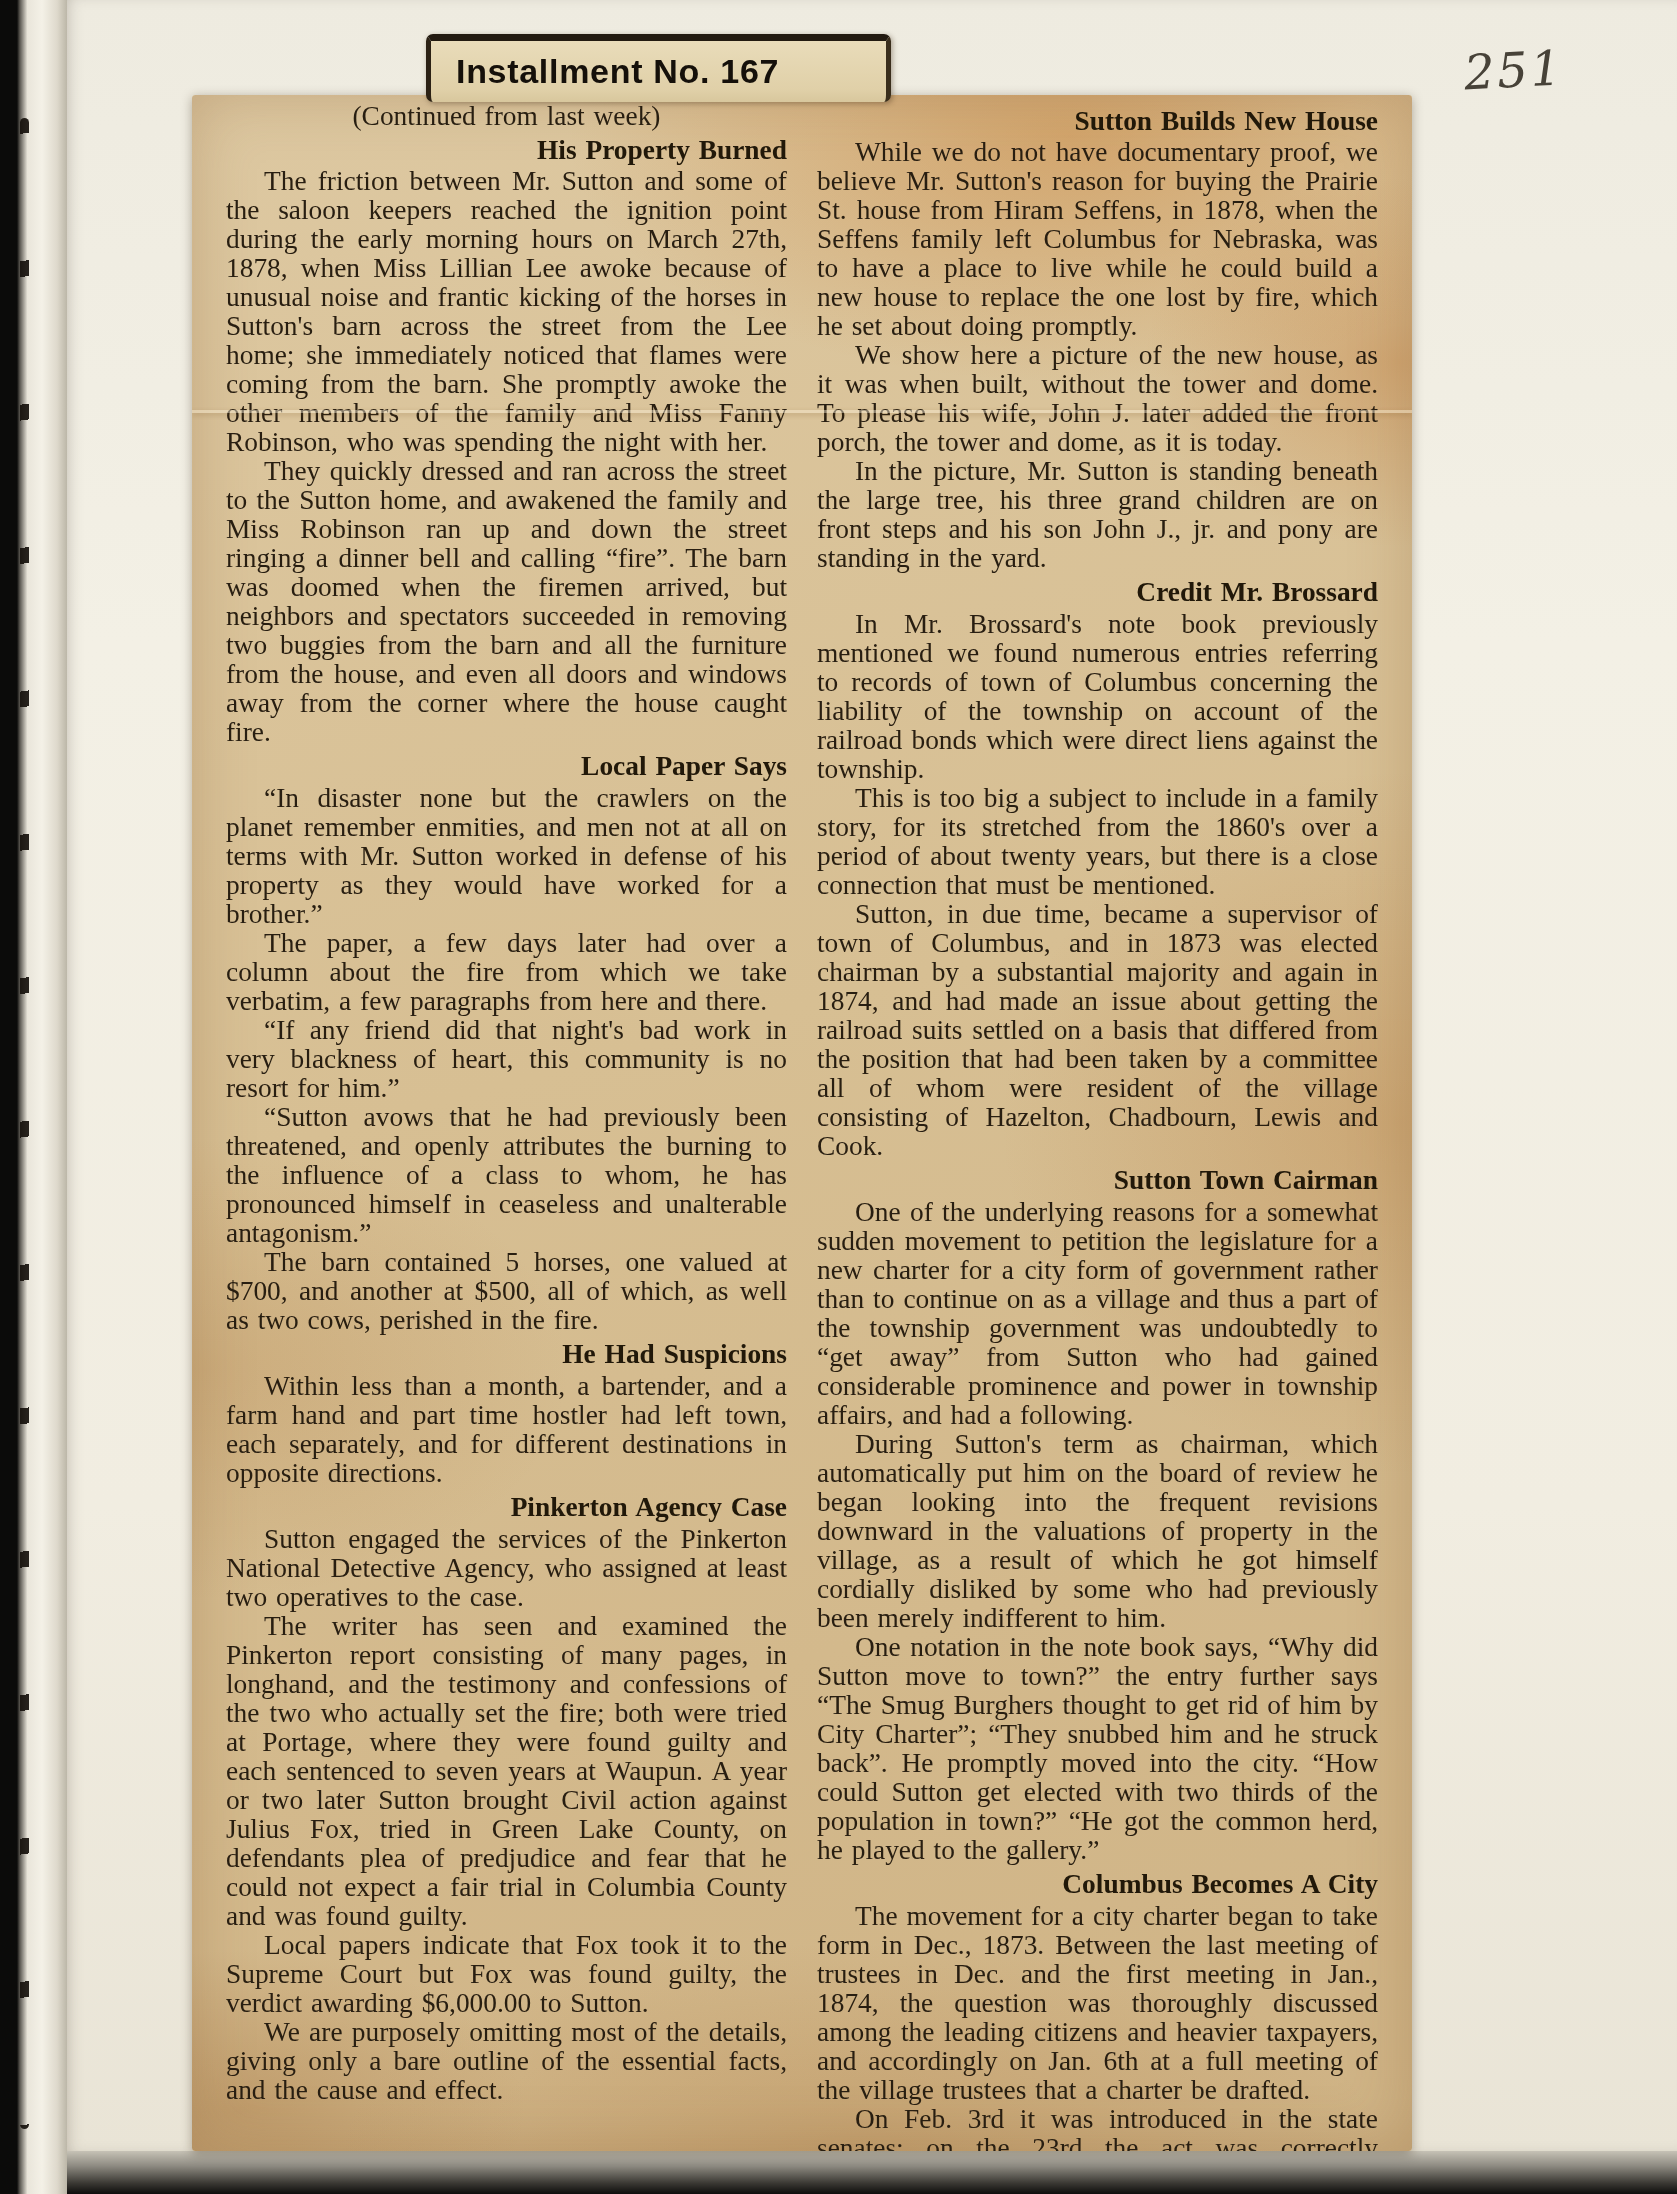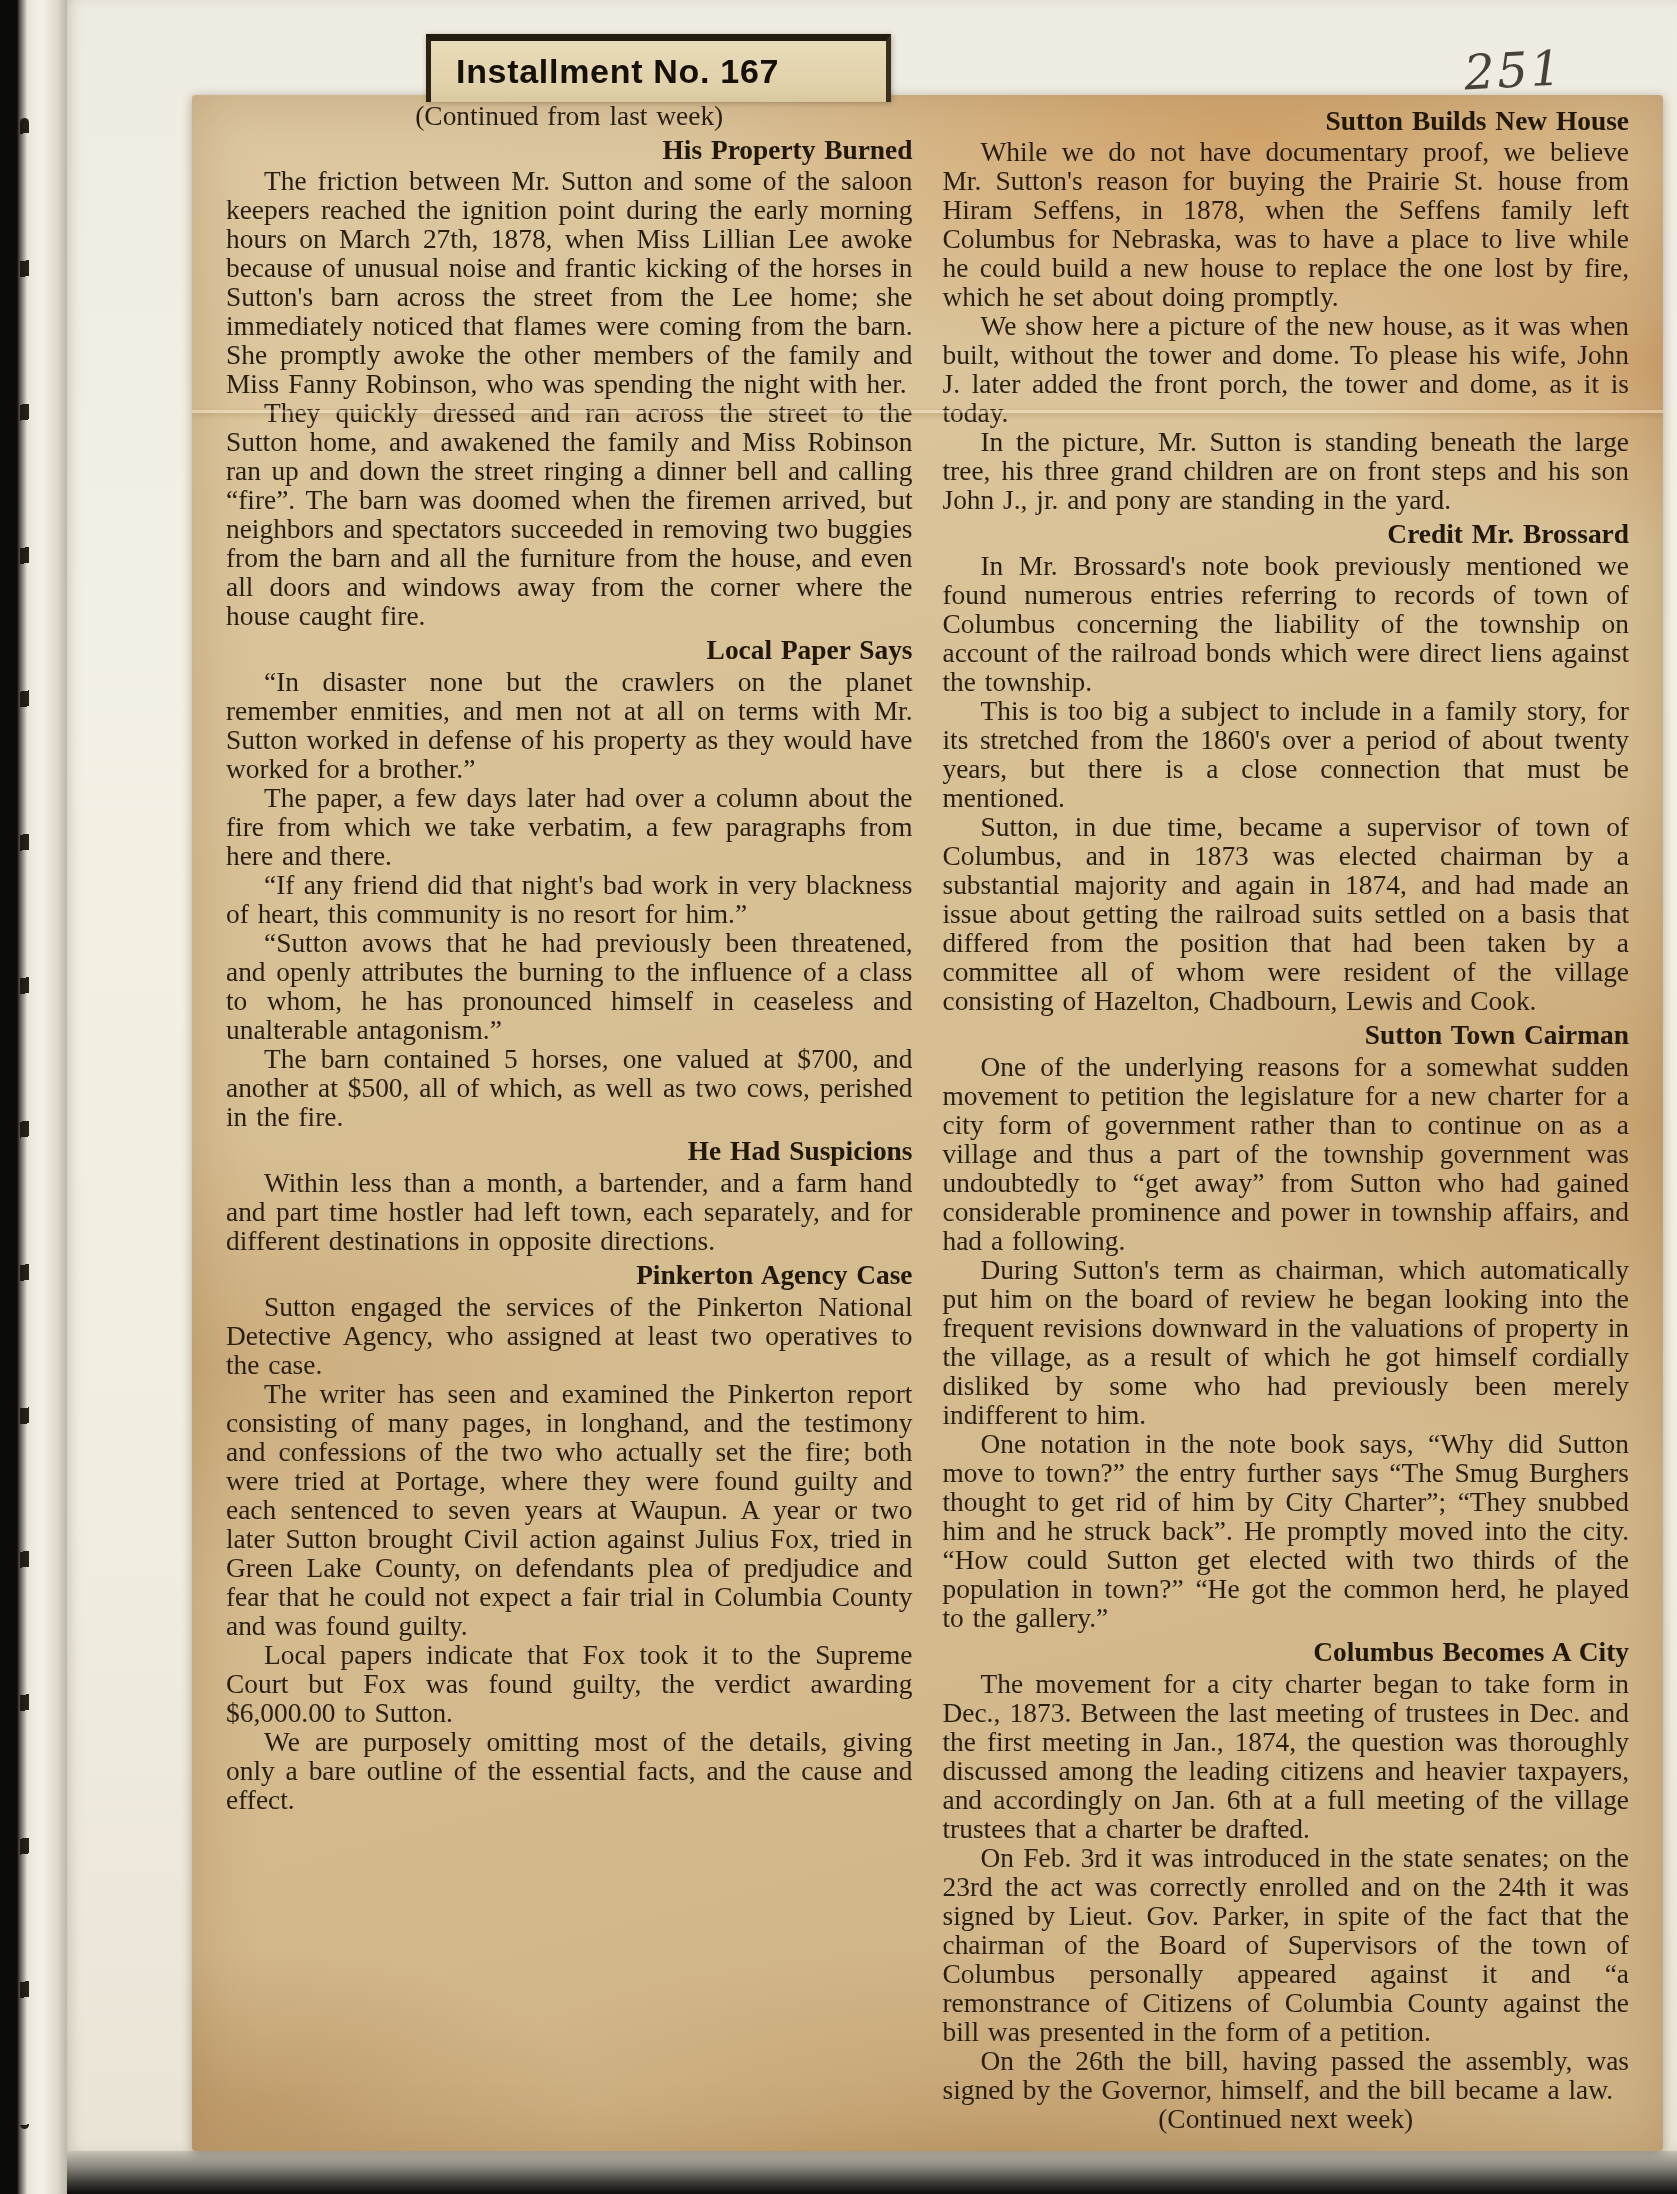--- a/index.html
+++ b/index.html
@@ -57,30 +57,31 @@
   .tab {
     position: absolute; left: 426px; top: 34px; width: 465px; height: 68px;
     background: linear-gradient(180deg, #e9dcba 0%, #e0d0a8 80%, #d8c79d 100%);
     border-top: 7.2px solid #221a10;
     border-left: 5.9px solid #2b2114;
     border-right: 5.2px solid #3a2e1c;
     display: flex; align-items: center;
     padding-left: 25px;
     box-shadow: 1.3px 1.3px 5.2px rgba(70,50,25,0.35);
     z-index: 7;
+    border-radius: 7px;
   }
   .tab span {
     font-family: "Liberation Sans", sans-serif;
     font-weight: 700; font-size: 34px; color: #15100a;
     letter-spacing: 0.7px;
   }
 
   
   .clipping {
-    position: absolute; left: 192px; top: 95px; width: 1471px; height: 2056px;
+    position: absolute; left: 192px; top: 95px; width: 1220px; height: 2056px;
     padding: 6.5px 34px 9.1px 34px;
     display: flex; gap: 30px;
     border-radius: 3.3px;
     background:
       radial-gradient(ellipse 55% 16% at 72% 2%, rgba(196,116,36,0.40), rgba(196,116,36,0) 75%),
       radial-gradient(ellipse 28% 12% at 99% 13%, rgba(188,110,40,0.34), rgba(188,110,40,0) 75%),
       radial-gradient(ellipse 42% 22% at 99% 50%, rgba(176,110,45,0.28), rgba(176,110,45,0) 78%),
       radial-gradient(ellipse 40% 15% at 1% 62%, rgba(168,112,52,0.22), rgba(168,112,52,0) 75%),
       radial-gradient(ellipse 55% 13% at 55% 100%, rgba(162,105,46,0.26), rgba(162,105,46,0) 78%),
       radial-gradient(ellipse 30% 10% at 4% 98%, rgba(150,95,40,0.30), rgba(150,95,40,0) 78%),

